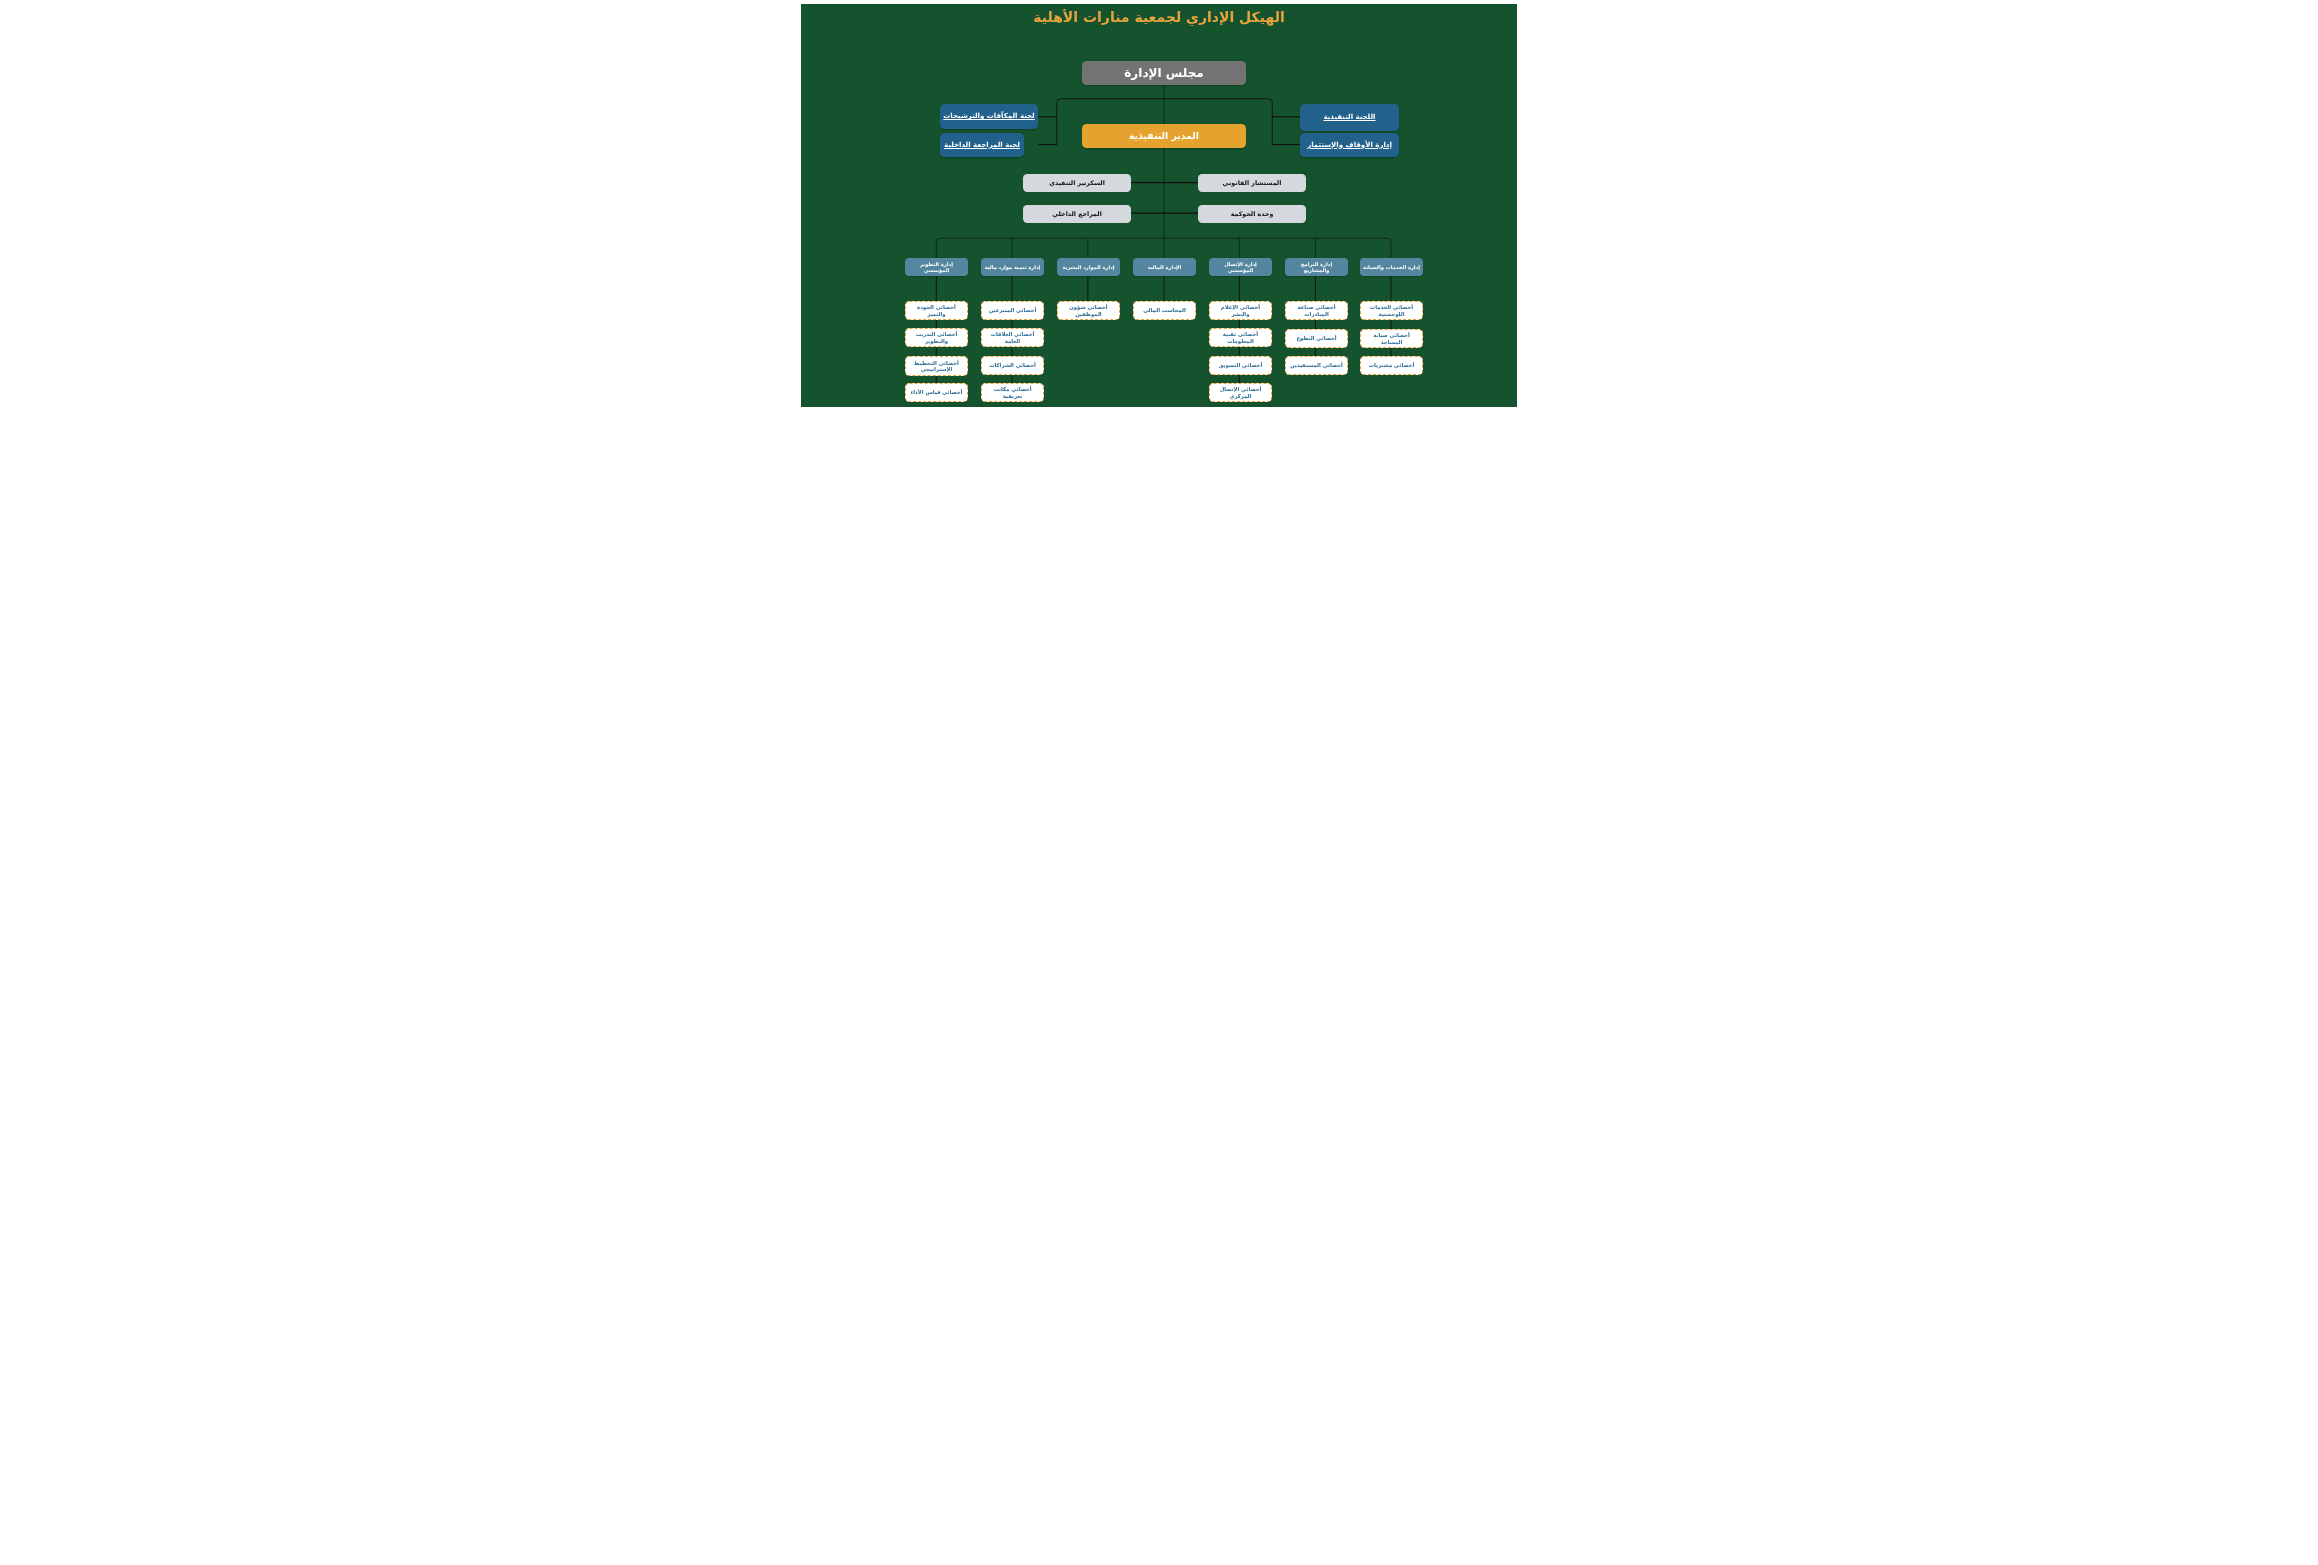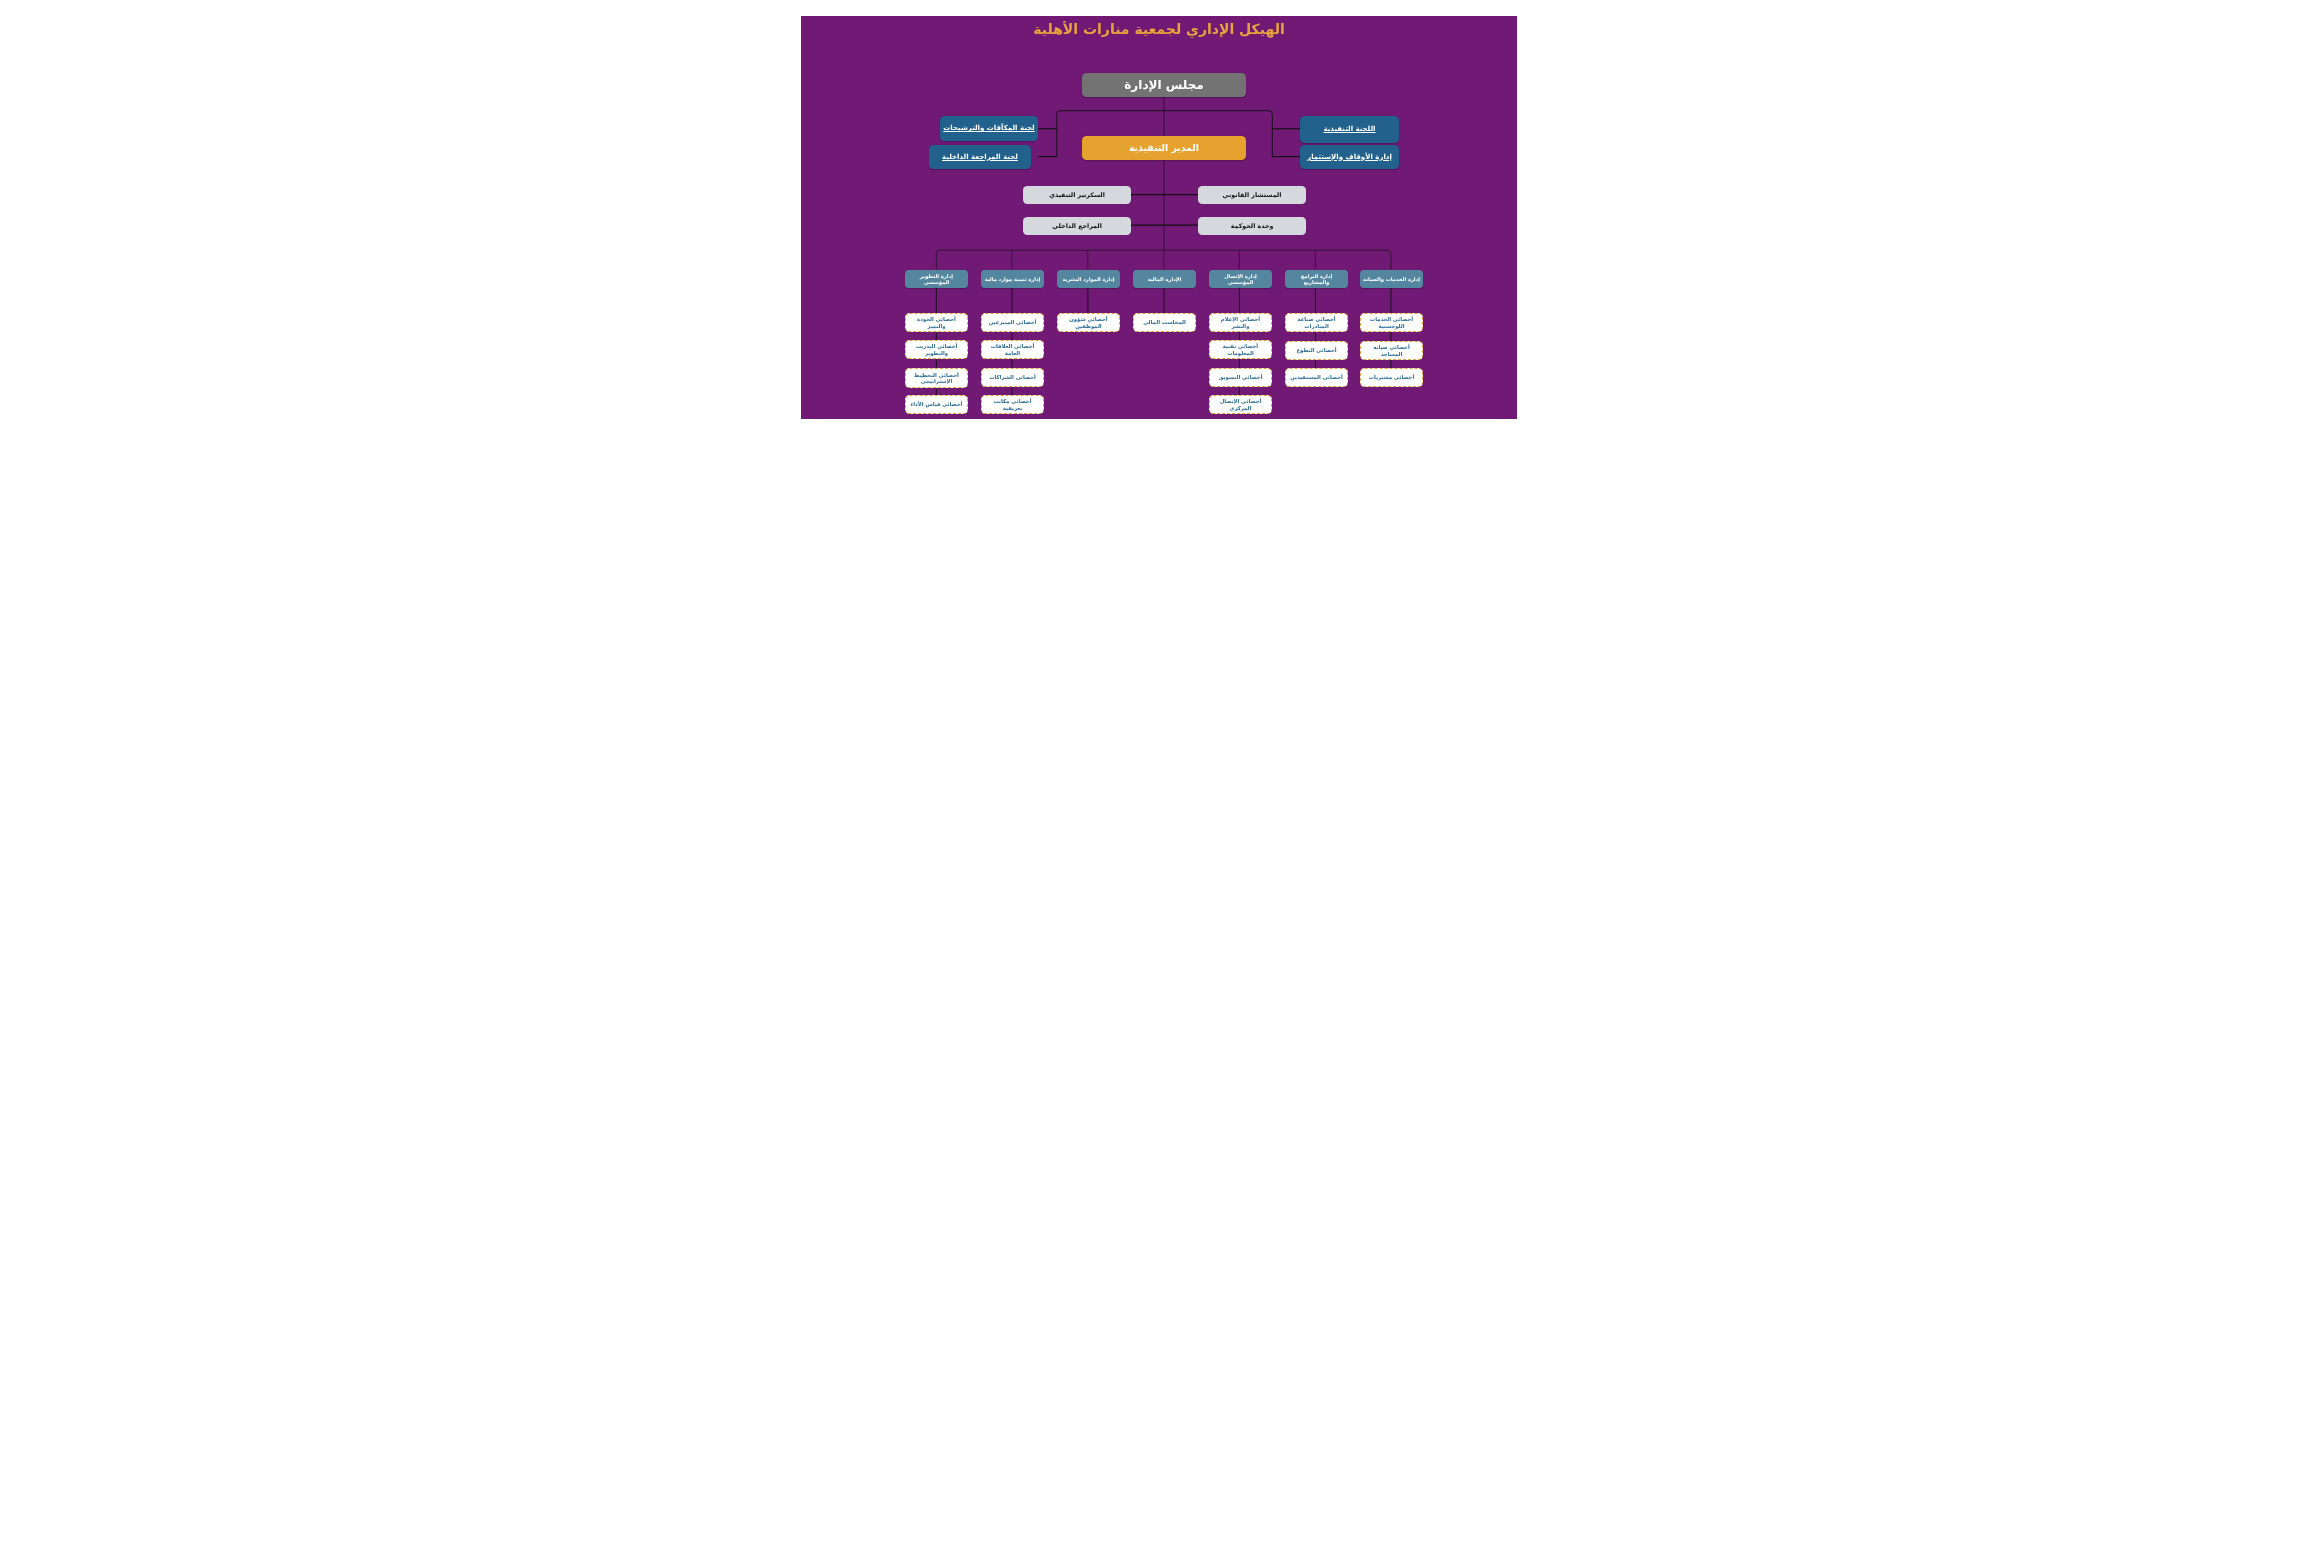--- a/index.html
+++ b/index.html
@@ -5,22 +5,22 @@
   html, body {
     margin: 0;
     padding: 0;
     background: #ffffff;
     font-family: "DejaVu Sans", "Liberation Sans", sans-serif;
   }
   .stage {
     position: relative;
     width: 716px;
     height: 403px;
-    margin: 16px auto;
-    background: #701a75;
+    margin: 4px auto;
+    background: #14532d;
     overflow: hidden;
   }
   .connectors {
     position: absolute;
     top: 0; left: 0;
     width: 716px; height: 403px;
     pointer-events: none;
   }
   .title {
     position: absolute;
@@ -144,21 +144,21 @@
     <line x1="1273" y1="741" x2="1273" y2="760" stroke="#111" stroke-width="2"></line>
   </svg>
 
   <div class="title">الهيكل الإداري لجمعية منارات الأهلية</div>
 
   <div class="box board" style="left:281px; top:57px; width:164px; height:24px;">مجلس الإدارة</div>
 
   <div class="box exec" style="left:281px; top:120px; width:164px; height:24px;">المدير التنفيذية</div>
 
   <div class="box committee" style="left:139px; top:100px; width:98px; height:25px;">لجنة المكآفات والترشيحات</div>
-  <div class="box committee" style="left:128px; top:129px; width:102px; height:24px;">لجنة المراجعة الداخلية</div>
+  <div class="box committee" style="left:139px; top:129px; width:84px; height:24px;">لجنة المراجعة الداخلية</div>
 
   <div class="box committee" style="left:499px; top:100px; width:99px; height:27px;">اللجنة التنفيذية</div>
   <div class="box committee" style="left:499px; top:129px; width:99px; height:24px;">إدارة الأوقاف والإستثمار</div>
 
   <div class="box staff" style="left:222px; top:170px; width:108px; height:17.6px;">السكرتير التنفيذي</div>
   <div class="box staff" style="left:397px; top:170px; width:108px; height:17.6px;">المستشار القانوني</div>
   <div class="box staff" style="left:222px; top:201px; width:108px; height:17.6px;">المراجع الداخلي</div>
   <div class="box staff" style="left:397px; top:201px; width:108px; height:17.6px;">وحدة الحوكمة</div>
 
   <div class="box dept" style="left:104px;  top:254px; width:63px; height:17.6px;">إدارة التطوير المؤسسي</div>

